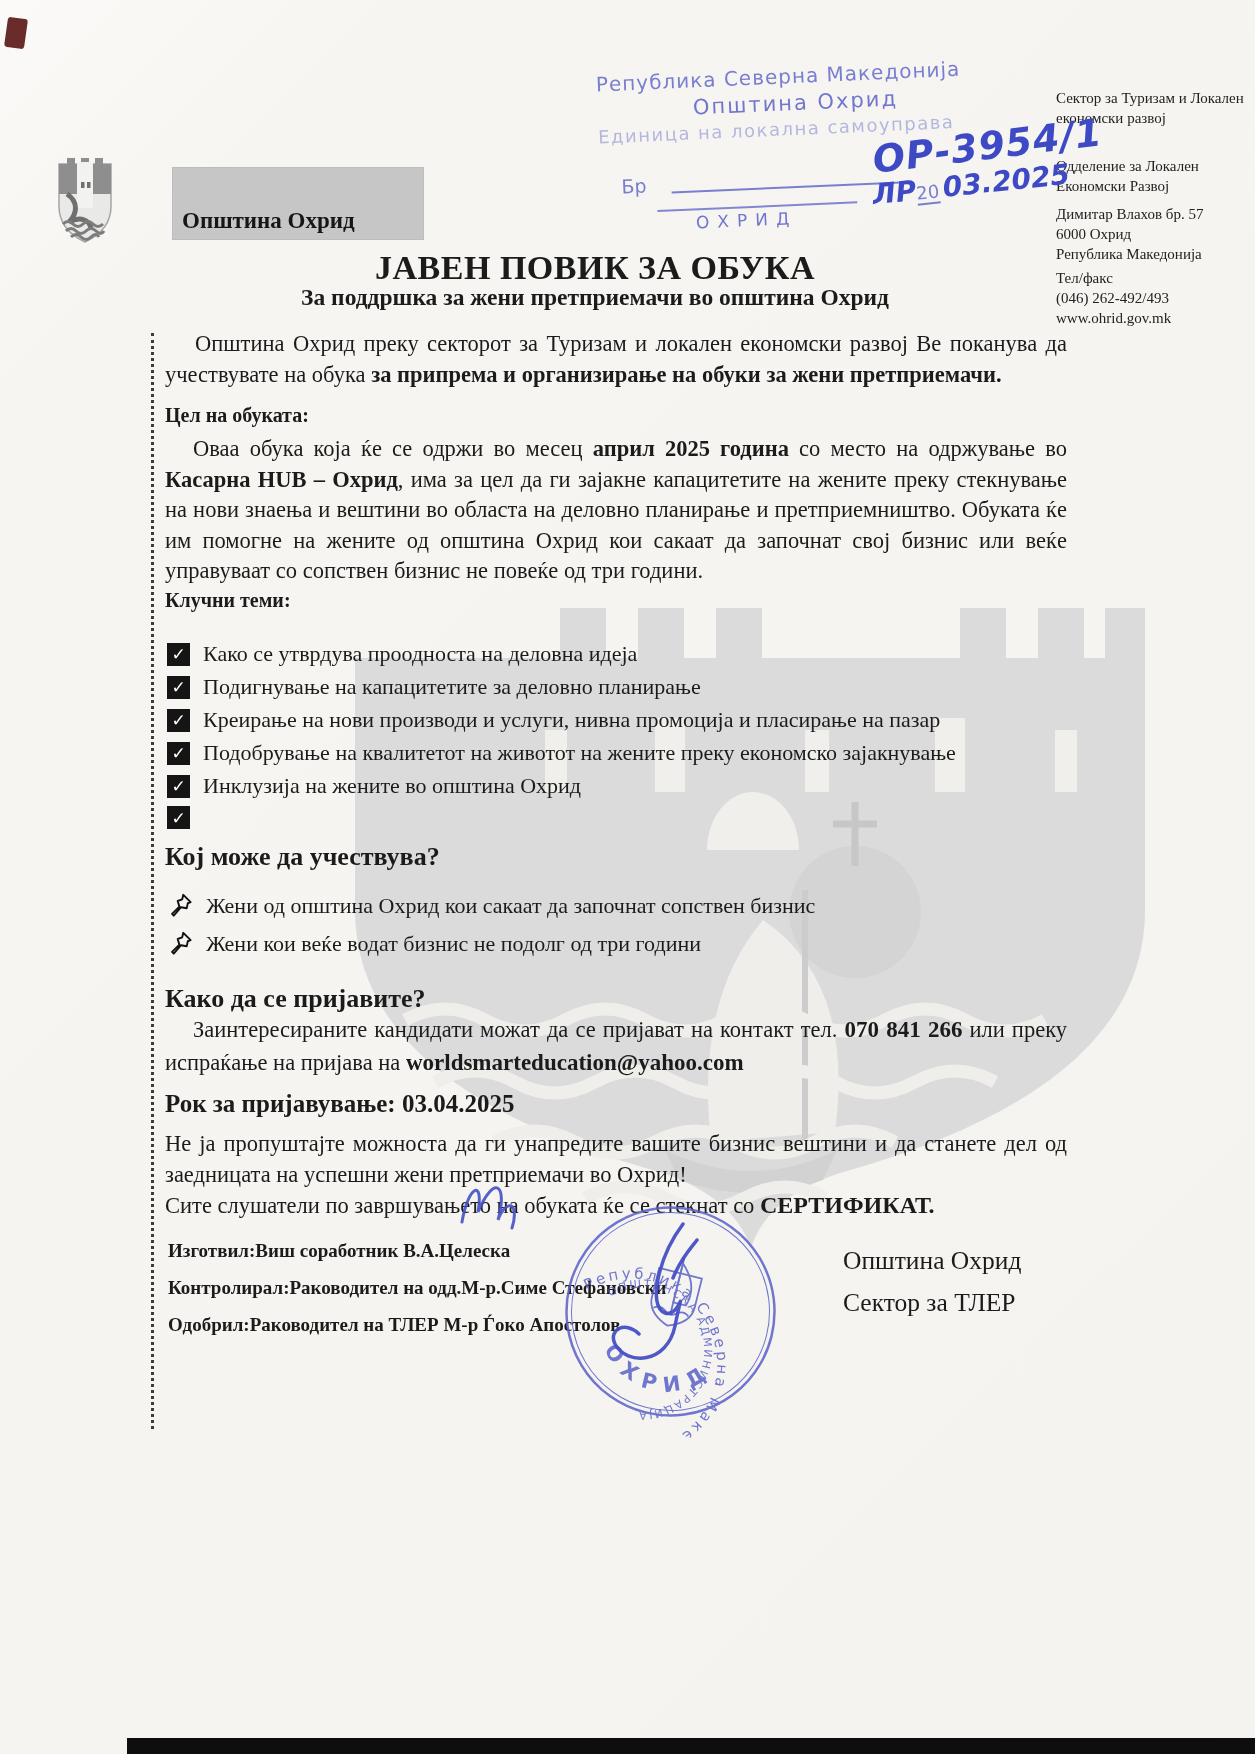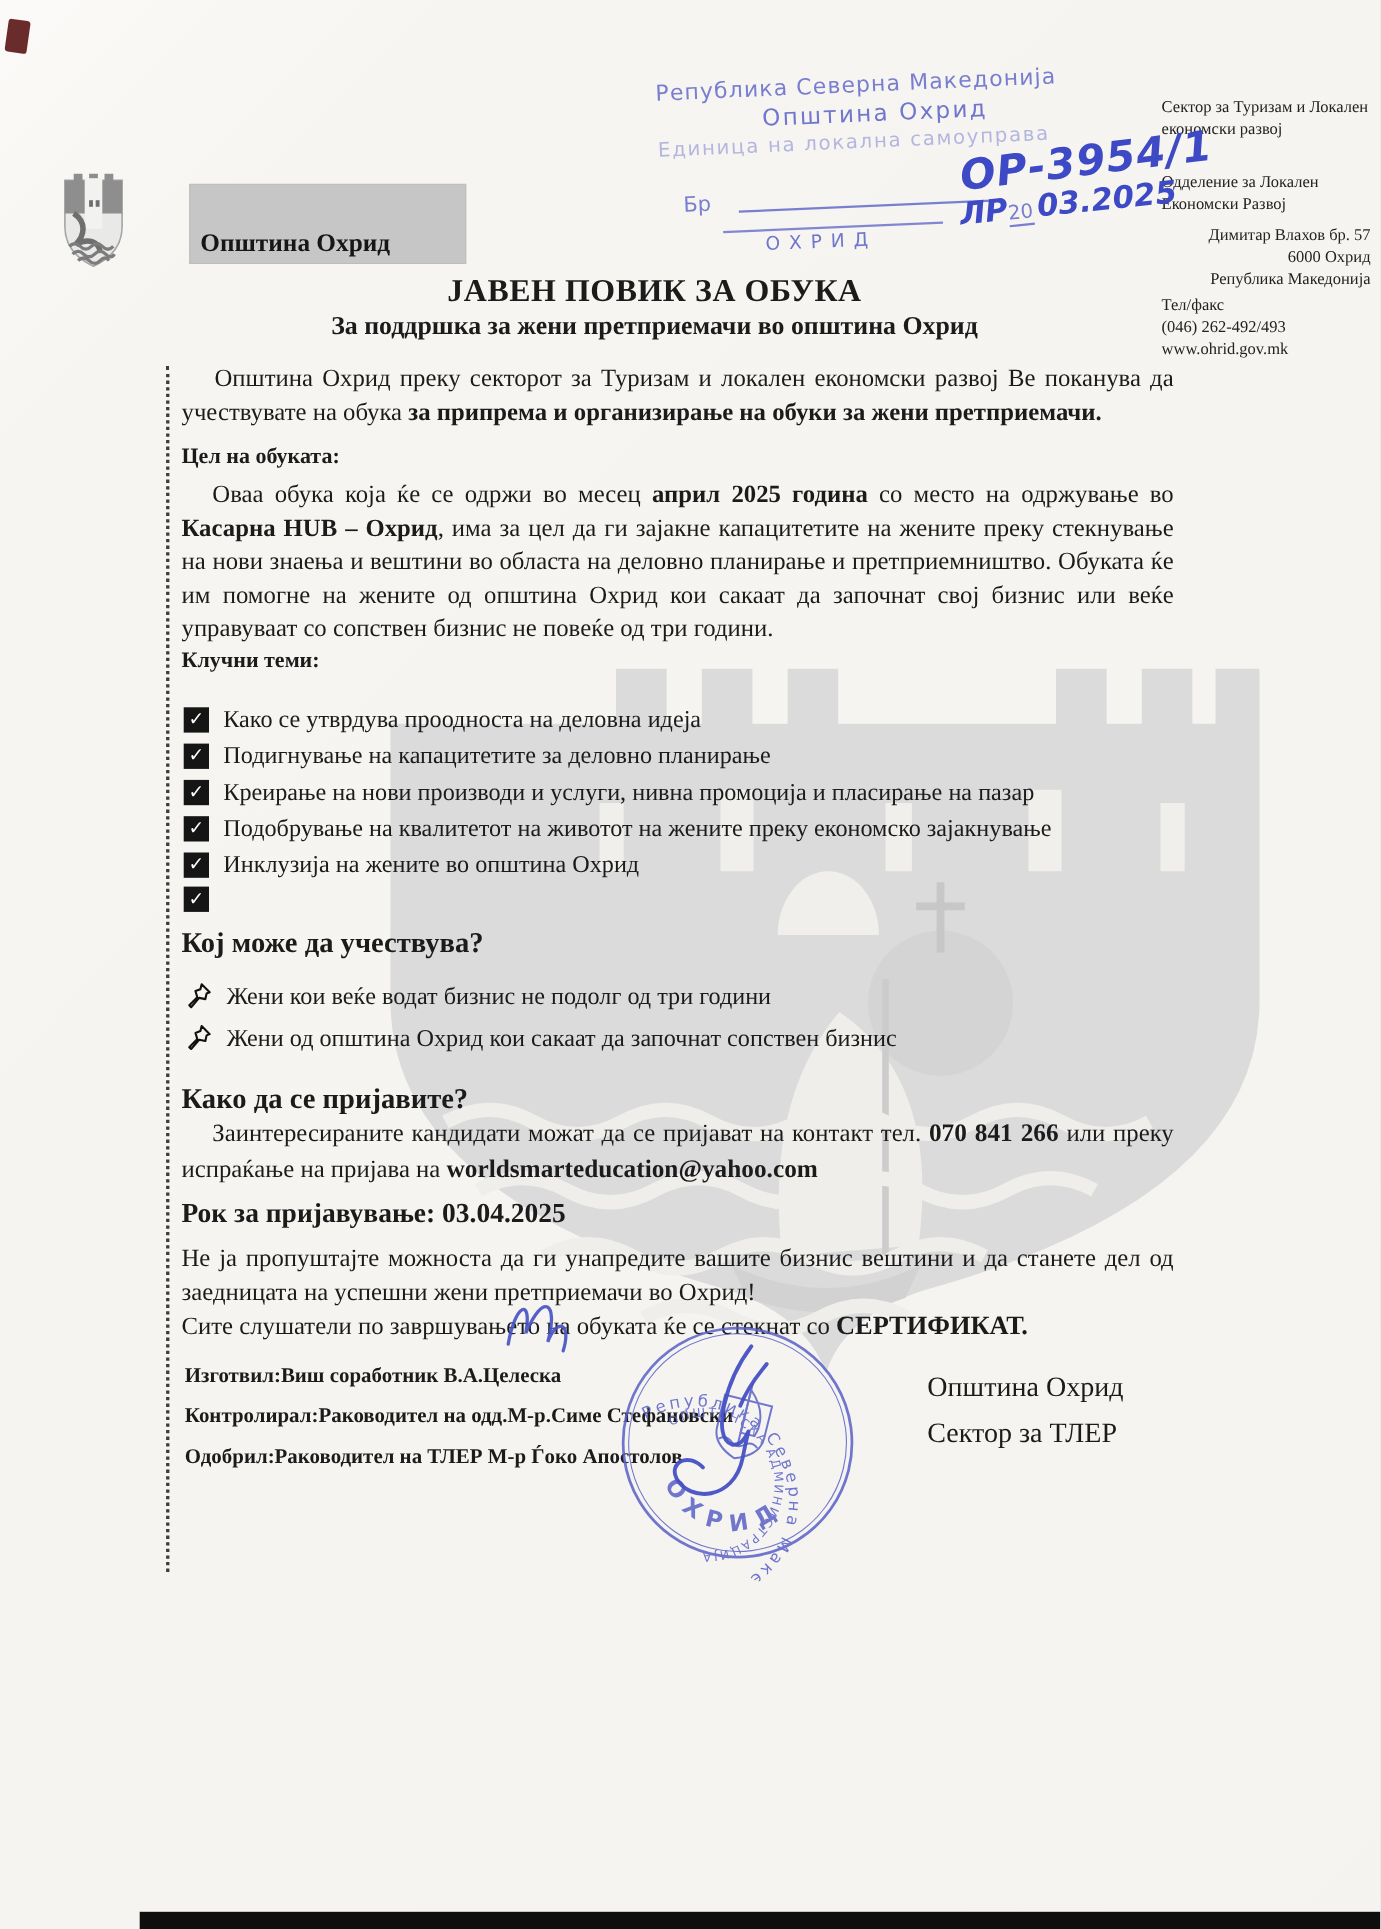--- a/index.html
+++ b/index.html
@@ -10,42 +10,42 @@
   }
   .abs{position:absolute;}
   
   .corner-mark{left:6px;top:18px;width:20px;height:30px;background:#5a1414;border-radius:3px;transform:rotate(8deg);opacity:.9;}
   .bottom-bar{left:127px;right:0;top:1738px;height:16px;background:#0e0e0e;}
   .left-rule{left:151px;top:333px;height:1096px;width:0;border-left:3px dotted #1c1c1c;opacity:.85;}
   
   .logo{left:57px;top:156px;}
   .graybox{left:172px;top:167px;width:252px;height:73px;background:#c6c6c6;display:flex;align-items:flex-end;box-shadow:0 0 0 1px #bdbdbd inset;}
   .graybox span{padding:4px 10px 6px;font-size:23px;font-weight:bold;color:#161616;}
-  .title{left:165px;top:249px;width:860px;text-align:center;font-size:29px;font-weight:bold;letter-spacing:.5px;}
+  .title{left:165px;top:249px;width:860px;text-align:center;font-size:34px;font-weight:bold;letter-spacing:.5px;}
   .subtitle{left:165px;top:284px;width:860px;text-align:center;font-size:23.5px;font-weight:bold;}
   
   .stamp-top{left:585px;top:64px;width:420px;height:175px;transform:rotate(-2.5deg);color:#5a61c8;font-family:"DejaVu Sans",sans-serif;z-index:4;}
   .stamp-top>div{position:absolute;white-space:nowrap;}
   .st1{left:14px;top:0;font-size:20px;letter-spacing:1px;opacity:.8;}
   .st2{left:110px;top:27px;font-size:21px;letter-spacing:2px;opacity:.85;}
   .st3{left:14px;top:54px;font-size:18px;letter-spacing:1.5px;opacity:.42;}
   .st-br{left:35px;top:104px;font-size:19px;opacity:.8;}
   .st-line1{left:85px;top:122px;width:230px;border-top:2px solid #5a61c8;opacity:.8;}
   .st-cityline{left:70px;top:140px;width:200px;border-top:2px solid #5a61c8;opacity:.75;}
   .st-city{left:108px;top:144px;font-size:17px;letter-spacing:8px;opacity:.85;}
   .hw-number{left:872px;top:124px;font-size:38px;color:#3d49c5;font-style:italic;font-weight:bold;font-family:"DejaVu Sans",sans-serif;transform:rotate(-7deg);letter-spacing:1px;z-index:5;}
   .hw-date{left:872px;top:168px;transform:rotate(-6deg);z-index:5;white-space:nowrap;}
   .hw-date .hw{font-size:28px;color:#3d49c5;font-style:italic;font-weight:bold;font-family:"DejaVu Sans",sans-serif;}
   .hw-date .pr{font-size:18px;color:#5a61c8;font-family:"DejaVu Sans",sans-serif;opacity:.8;border-bottom:2px solid #5a61c8;}
   
   .letterhead{left:1056px;top:88px;width:190px;font-size:15px;line-height:20px;color:#222;}
   .letterhead p{position:absolute;margin:0;left:0;width:190px;}
   .lh-sector{top:0;}
   .lh-dept{top:68px;}
-  .lh-addr{top:116px;text-align:right;}
+  .lh-addr{top:116px;}
   .lh-tel{top:180px;font-family:Liberation Serif, serif;}
   
   .bodytext{z-index:2;}
   .para{width:902px;left:165px;font-size:22.5px;line-height:31px;text-align:justify;}
   .p-intro{top:328px;text-indent:30px;}
   .h1{left:165px;font-size:20px;font-weight:bold;}
   .h-goal{top:404px;}
   .p-goal{top:434px;line-height:30.5px;text-indent:28px;}
   .h-topics{top:589px;}
   .topics{left:167px;top:641px;width:900px;}
@@ -210,27 +210,27 @@
         <span class="cbx">✓</span>
       </div>
   </div>
 
   <div class="abs h1 h-who bodytext">Кој може да учествува?</div>
   <div class="abs pins bodytext">
     <div class="pin-item">
       <svg width="27" height="27" viewBox="0 0 24 24">
           <path d="M14.5 2.5 L21 9 L18.5 10 L17.5 14.5 L12.5 13.5 L6 21 L4.5 19.5 L11 13 L9.5 8 L13.5 6.5 Z" fill="none" stroke="#111" stroke-width="1.7" stroke-linejoin="round"></path>
         </svg>
-      <span>Жени кои веќе водат бизнис не подолг од три години</span>
+      <span>Жени од општина Охрид кои сакаат да започнат сопствен бизнис</span>
     </div>
     <div class="pin-item">
       <svg width="27" height="27" viewBox="0 0 24 24">
           <path d="M14.5 2.5 L21 9 L18.5 10 L17.5 14.5 L12.5 13.5 L6 21 L4.5 19.5 L11 13 L9.5 8 L13.5 6.5 Z" fill="none" stroke="#111" stroke-width="1.7" stroke-linejoin="round"></path>
         </svg>
-      <span>Жени од општина Охрид кои сакаат да започнат сопствен бизнис</span>
+      <span>Жени кои веќе водат бизнис не подолг од три години</span>
     </div>
   </div>
 
   <div class="abs h1 h-apply bodytext">Како да се пријавите?</div>
   <div class="abs para p-apply bodytext">
     <span>Заинтересираните кандидати можат да се пријават на контакт тел. </span><span class="b2">070 841 266</span><span> или преку испраќање на пријава на </span><span class="b2">worldsmarteducation@yahoo.com</span>
   </div>
 
   <div class="abs h1 h-deadline bodytext">Рок за пријавување: 03.04.2025</div>
 

